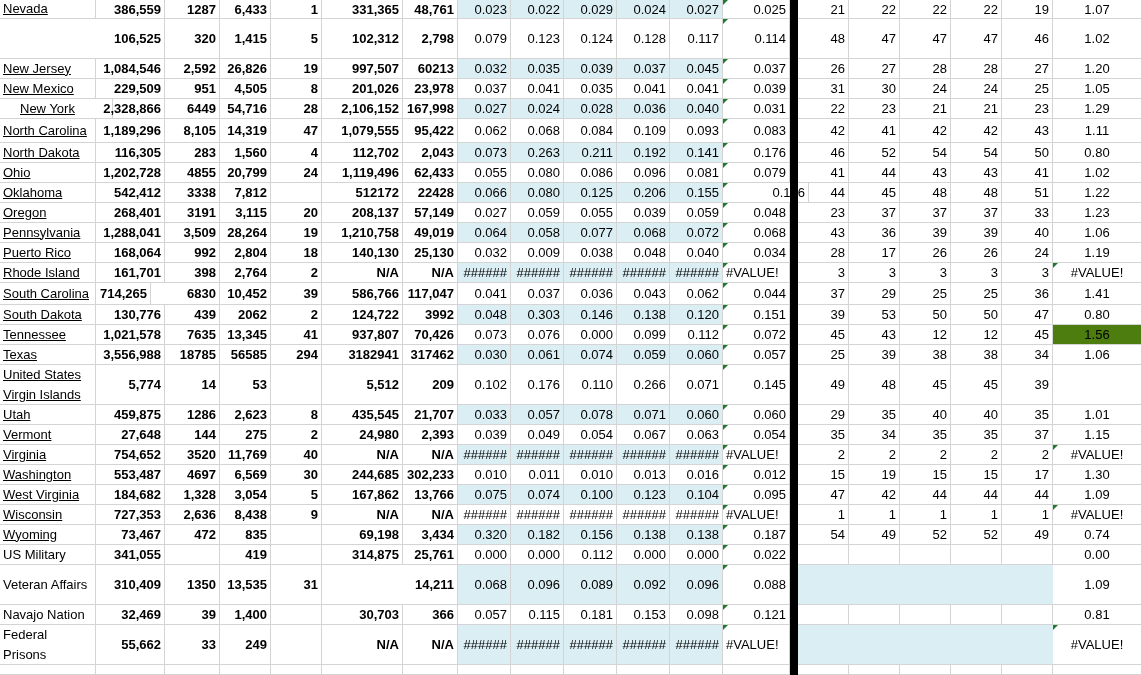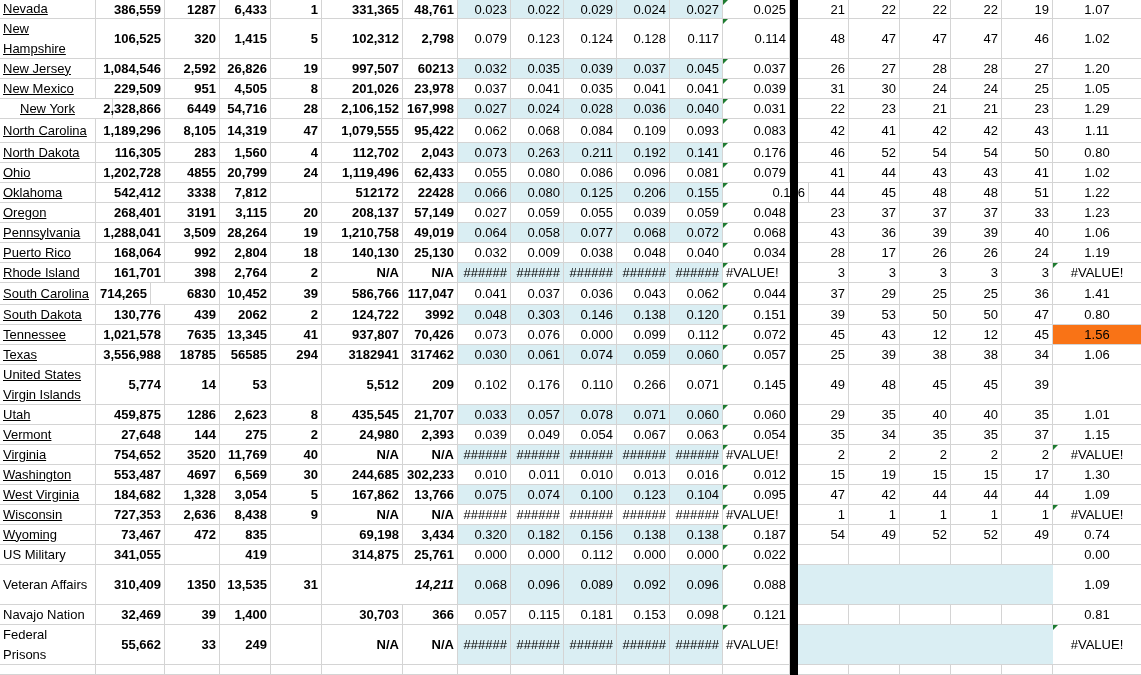--- a/index.html
+++ b/index.html
@@ -9,21 +9,21 @@
   .row { position: absolute; left: 0; width: 1141px; border-bottom: 1px solid #d4d4d4; box-sizing: border-box; }
   .cell { position: absolute; top: 0; height: 100%; box-sizing: border-box; border-right: 1px solid #d4d4d4;
           display: flex; align-items: center; padding: 0 3px; white-space: nowrap; overflow: hidden; }
   .cell.r { justify-content: flex-end; }
   .cell.c { justify-content: center; }
   .cell.l { justify-content: flex-start; }
   .b { font-weight: bold; }
   .name { line-height: 20px; white-space: normal; align-items: center; }
   .name span.link { text-decoration: underline; }
   .blue { background: #daeef3; }
-  .yellow { background: #f97316; }
+  .yellow { background: #4d7c0f; }
   .tri { position: absolute; left: 0; top: 0; width: 0; height: 0;
          border-top: 5px solid #1e7b30; border-right: 5px solid transparent; }
   #blackbar { position: absolute; left: 790px; top: 0; width: 8px; height: 675px; background: #000; z-index: 5; }
   .name-inner { display: block; }
 </style>
 </head>
 <body>
 
 <div id="grid">
     <div class="row" style="top: 0px; height: 19px;">
@@ -48,23 +48,20 @@
       <div class="cell r" style="left: 798px; width: 51px;">21</div>
       <div class="cell r" style="left: 849px; width: 51px;">22</div>
       <div class="cell r" style="left: 900px; width: 51px;">22</div>
       <div class="cell r" style="left: 951px; width: 51px;">22</div>
       <div class="cell r" style="left: 1002px; width: 51px;">19</div>
       <div class="cell c" style="left: 1053px; width: 88px; border-right: none;">
         <span>1.07</span>
       </div>
     </div>
     <div class="row" style="top: 19px; height: 40px;">
-      <div class="cell l name" style="left: 0px; width: 96px;">
-        <span class="name-inner link">New Hampshire</span>
-      </div>
       <div class="cell r b" style="left: 96px; width: 69px;">106,525</div>
       <div class="cell r b" style="left: 165px; width: 55px;">320</div>
       <div class="cell r b" style="left: 220px; width: 51px;">1,415</div>
       <div class="cell r b" style="left: 271px; width: 51px;">5</div>
       <div class="cell r b" style="left: 322px; width: 81px;">102,312</div>
       <div class="cell r b" style="left: 403px; width: 55px;">2,798</div>
       <div class="cell r" style="left: 458px; width: 53px;">0.079</div>
       <div class="cell r" style="left: 511px; width: 53px;">0.123</div>
       <div class="cell r" style="left: 564px; width: 53px;">0.124</div>
       <div class="cell r" style="left: 617px; width: 53px;">0.128</div>
@@ -755,21 +752,21 @@
       </div>
     </div>
     <div class="row" style="top: 565px; height: 40px;">
       <div class="cell l name" style="left: 0px; width: 96px;">
         <span class="name-inner">Veteran Affairs</span>
       </div>
       <div class="cell r b" style="left: 96px; width: 69px;">310,409</div>
       <div class="cell r b" style="left: 165px; width: 55px;">1350</div>
       <div class="cell r b" style="left: 220px; width: 51px;">13,535</div>
       <div class="cell r b" style="left: 271px; width: 51px;">31</div>
-      <div class="cell r b" style="left: 403px; width: 55px; font-style: italic;">14,211</div>
+      <div class="cell r b" style="left: 403px; width: 55px;">14,211</div>
       <div class="cell r blue" style="left: 458px; width: 53px;">0.068</div>
       <div class="cell r blue" style="left: 511px; width: 53px;">0.096</div>
       <div class="cell r blue" style="left: 564px; width: 53px;">0.089</div>
       <div class="cell r blue" style="left: 617px; width: 53px;">0.092</div>
       <div class="cell r blue" style="left: 670px; width: 53px;">0.096</div>
       <div class="cell r" style="left: 723px; width: 67px; position: absolute;">
         <span class="tri"></span>
         <span>0.088</span>
       </div>
       <div class="cell r blue" style="left: 798px; width: 51px; border-right: none;"></div>

